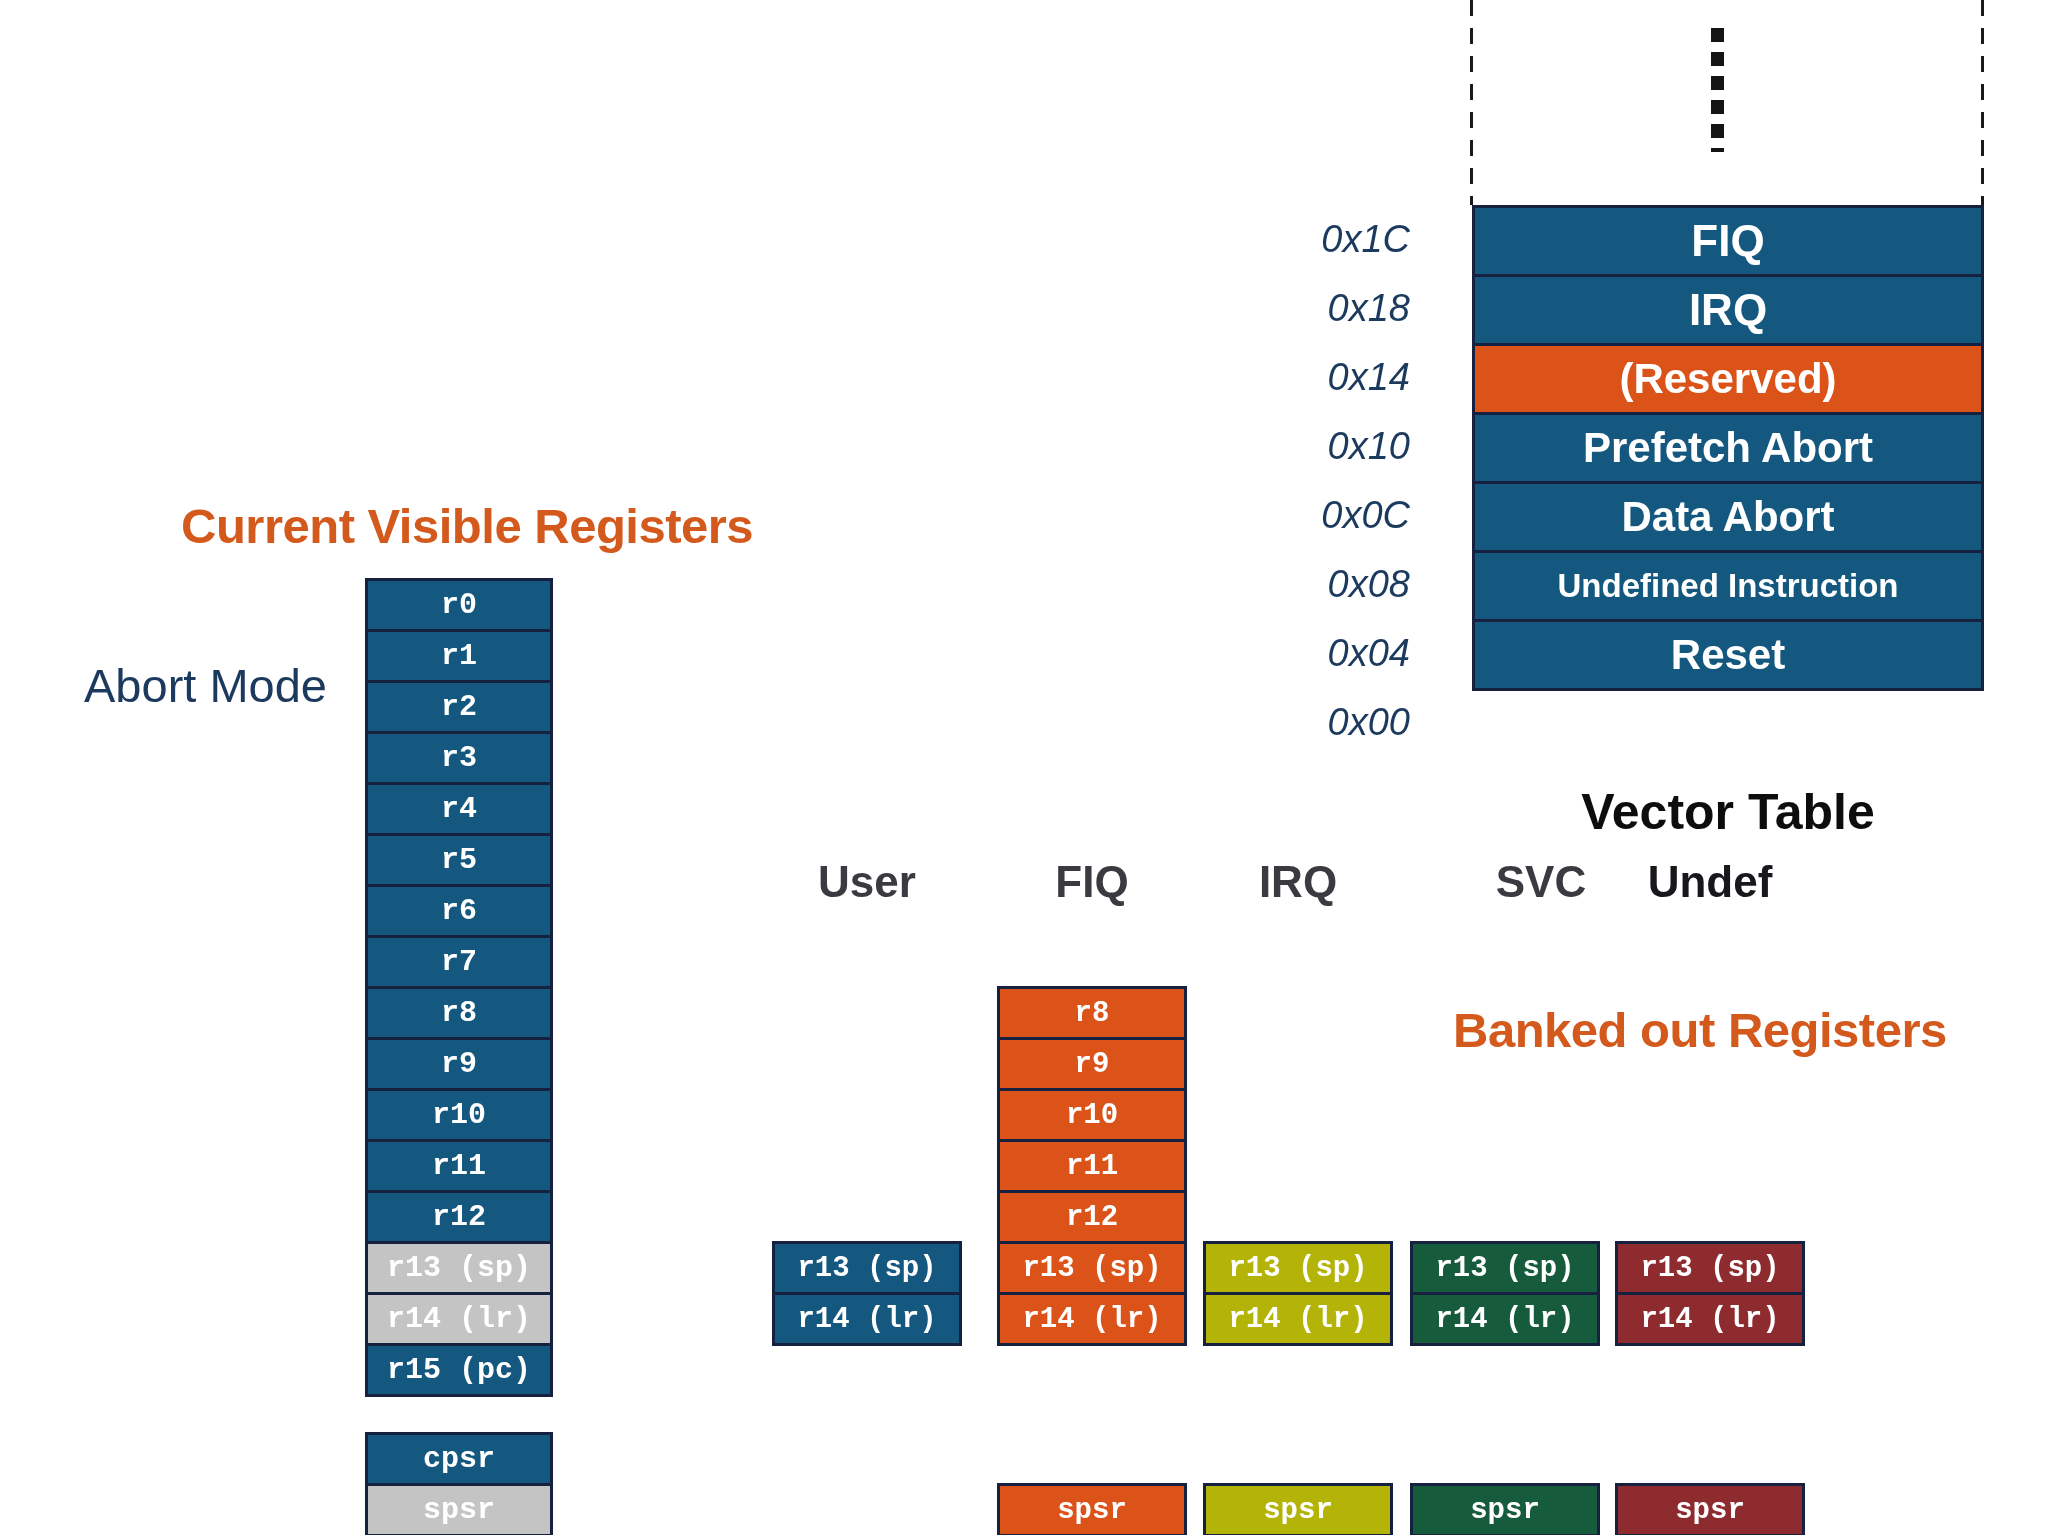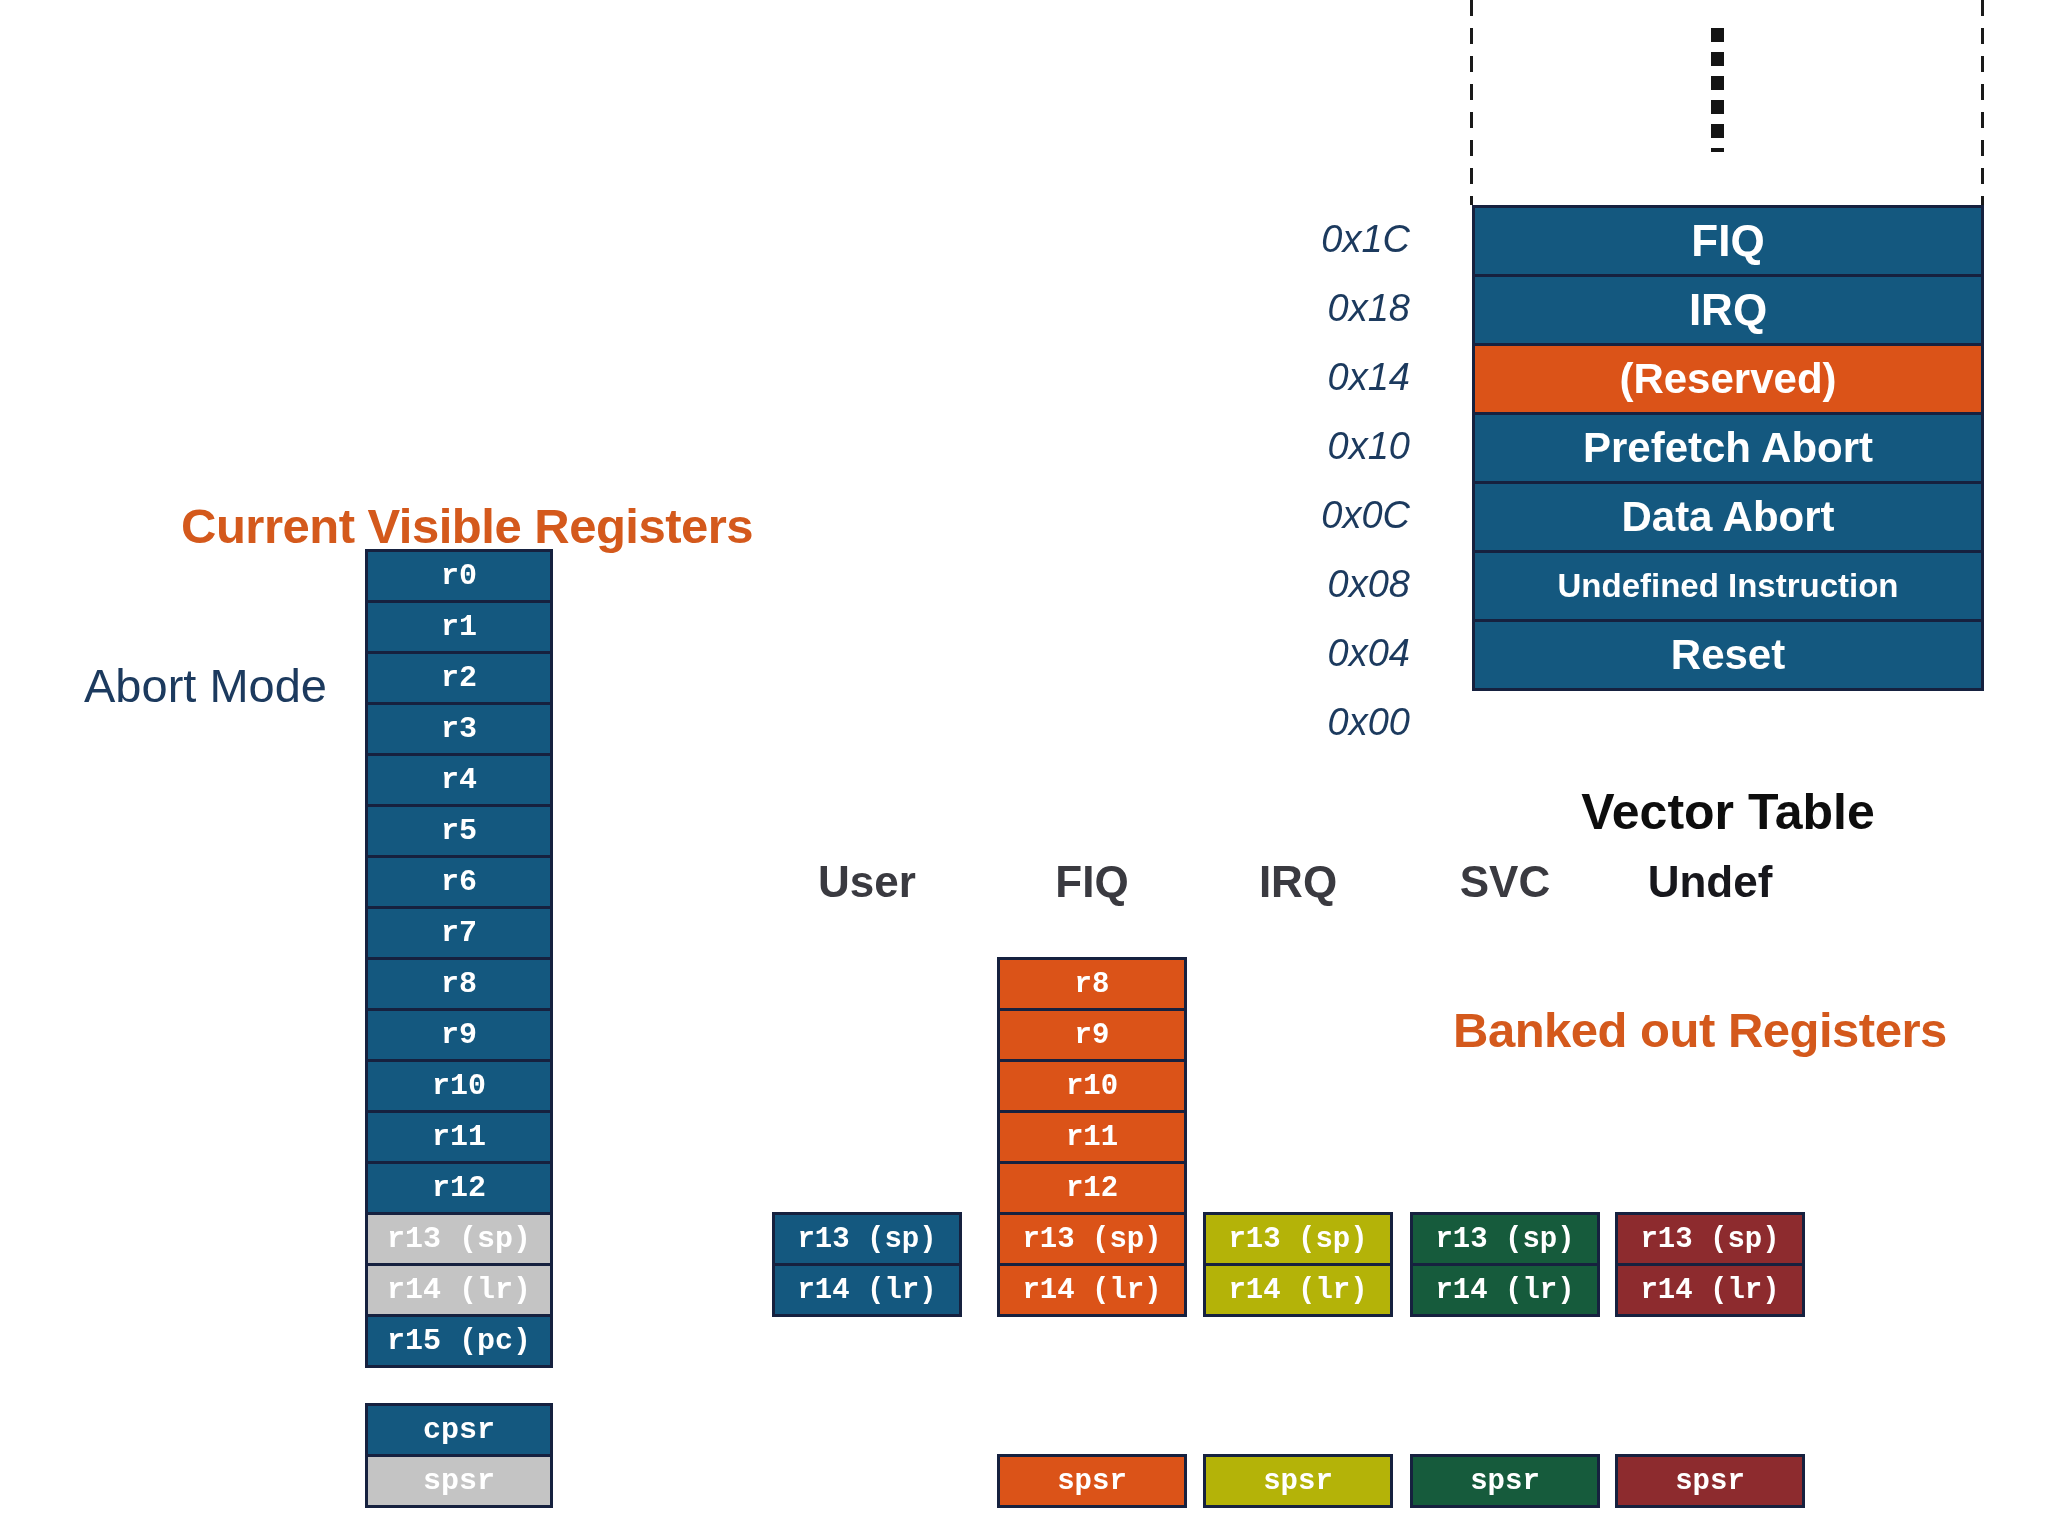--- a/index.html
+++ b/index.html
@@ -23,21 +23,21 @@
   .bank-header {
     position:absolute; top:856px; width:190px; height:52px; font-weight:bold; font-size:44px;
     color:var(--header_gray); display:flex; align-items:center; justify-content:center;
     white-space:nowrap;
   }
   .bank-header.dark { color:var(--header_dark); }
 
   
   .stack {
     position:absolute; box-sizing:border-box;
-    border:3px solid var(--border); border-top:none; background:var(--border);
+    border:3px solid var(--border); border-top:none; background:var(--border);margin-top:29px;
   }
   .stack .cell {
     box-sizing:border-box; height:51px; border-top:3px solid var(--border);
     display:flex; align-items:center; justify-content:center;
     font-family:"Liberation Mono", monospace; font-weight:bold; color:#ffffff;
     white-space:pre;
   }
   .w188 { width:188px; }
   .w190 { width:190px; }
   .f30 .cell, .cell.f30 { font-size:30px; }
@@ -135,21 +135,21 @@
     <div class="vrow c-blue vt-md">Data Abort</div>
     <div class="vrow c-blue vt-xs">Undefined Instruction</div>
     <div class="vrow c-blue vt-md">Reset</div>
   </div>
 
   <div class="vt-title" style="left:1472px; top:783px; width:512px">Vector Table</div>
 
   <div class="bank-header" style="left:772px">User</div>
   <div class="bank-header" style="left:997px">FIQ</div>
   <div class="bank-header" style="left:1203px">IRQ</div>
-  <div class="bank-header" style="left:1410px">SVC</div>
+  <div class="bank-header" style="left:1446px">SVC</div>
   <div class="bank-header dark" style="left:1615px">Undef</div>
 
   <div class="title" style="left:1453px; top:1005px">Banked out Registers</div>
 
   <div class="stack w190 f29" style="left:997px; top:957px">
     <div class="cell c-orange">r8</div>
     <div class="cell c-orange">r9</div>
     <div class="cell c-orange">r10</div>
     <div class="cell c-orange">r11</div>
     <div class="cell c-orange">r12</div>

